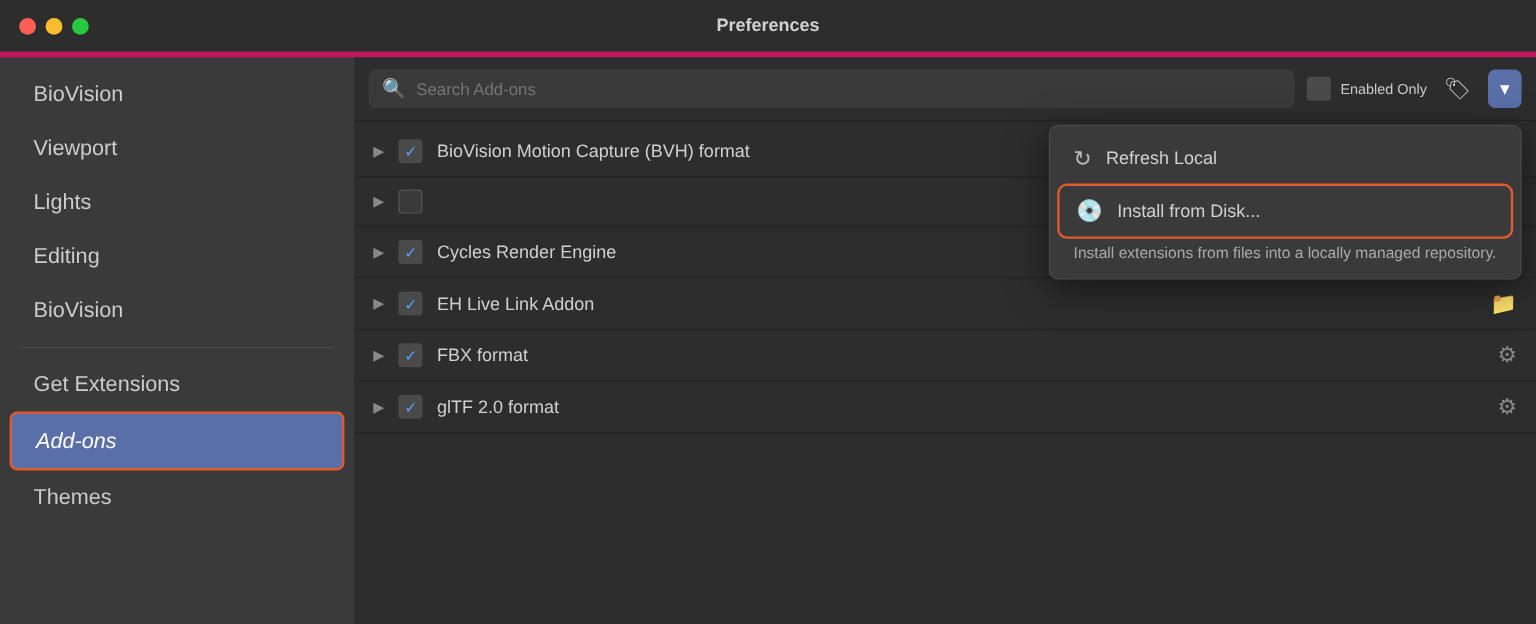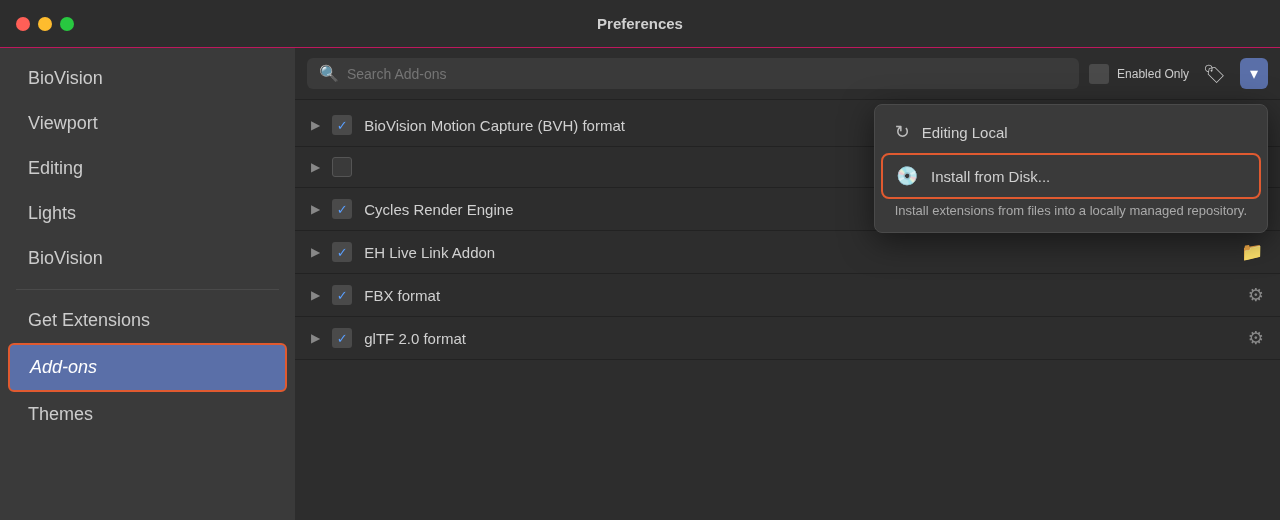--- a/index.html
+++ b/index.html
@@ -13,21 +13,21 @@
     }
 
     
     .title-bar {
       background: #2d2d2d;
       height: 48px;
       display: flex;
       align-items: center;
       justify-content: center;
       position: relative;
-      border-bottom: 1px solid #be185d;
+      border-bottom: 5px solid #be185d;
     }
     .window-controls {
       position: absolute;
       left: 16px;
       display: flex;
       gap: 8px;
       align-items: center;
     }
     .wc-btn {
       width: 14px;
@@ -255,24 +255,24 @@
 <div class="main-container">
 
   <div class="sidebar">
     <div class="sidebar-item">
       <span>BioVision</span>
     </div>
     <div class="sidebar-item">
       <span>Viewport</span>
     </div>
     <div class="sidebar-item">
+      <span>Lights</span>
+    </div>
+    <div class="sidebar-item">
       <span>Editing</span>
-    </div>
-    <div class="sidebar-item">
-      <span>Lights</span>
     </div>
     <div class="sidebar-item">
       <span>BioVision</span>
     </div>
     <div class="sidebar-divider"></div>
     <div class="sidebar-item">
       <span>Get Extensions</span>
     </div>
     <div class="sidebar-item active">
       <span>Add-ons</span>
@@ -338,21 +338,21 @@
         <span class="chevron-right">▶</span>
         <div class="addon-checkbox checked"></div>
         <span class="addon-name">glTF 2.0 format</span>
         <span class="addon-icon">⚙</span>
       </div>
     </div>
 
     <div class="dropdown-menu">
       <div class="dropdown-item">
         <span class="dropdown-item-icon">↻</span>
-        <span>Editing Local</span>
+        <span>Refresh Local</span>
       </div>
       <div class="dropdown-item highlighted">
         <span class="dropdown-item-icon">💿</span>
         <span>Install from Disk...</span>
       </div>
       <div class="tooltip-text">Install extensions from files into a locally managed repository.</div>
     </div>
   </div>
 </div>
 

